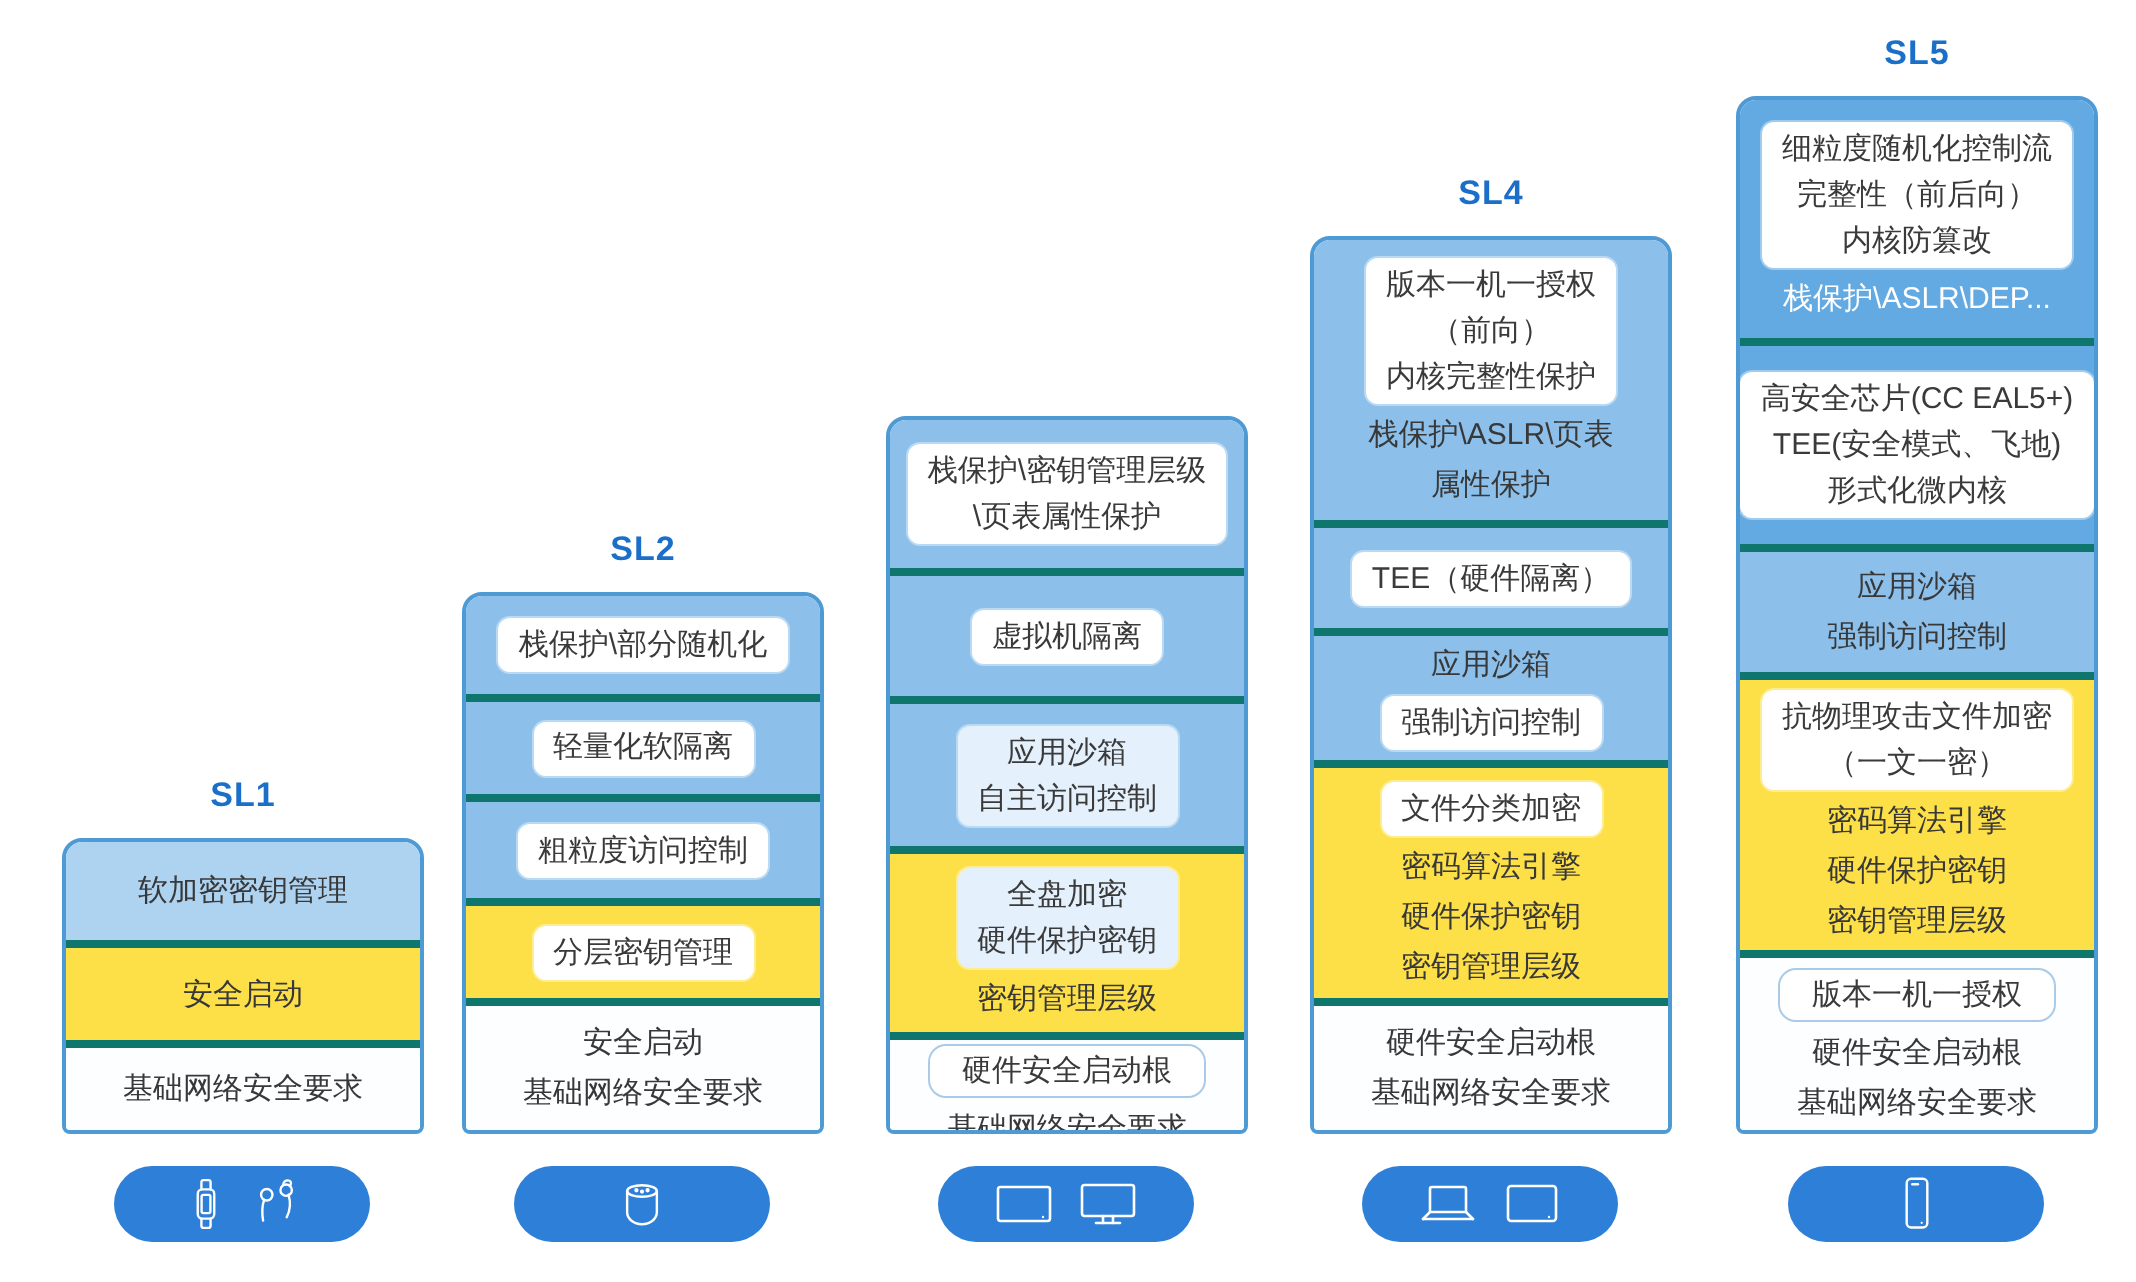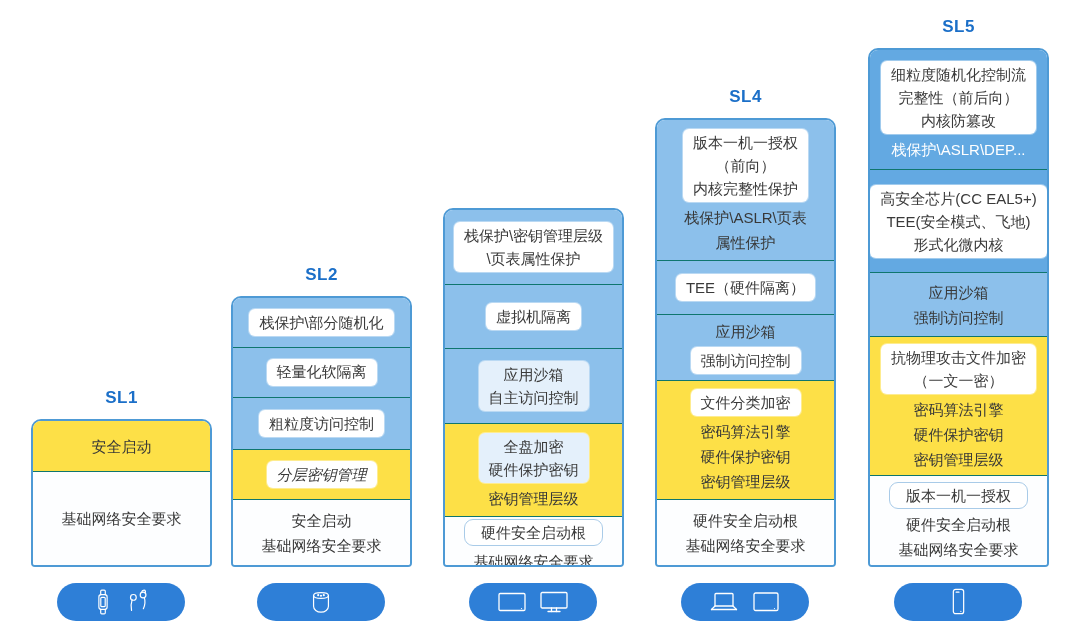--- a/index.html
+++ b/index.html
@@ -21,21 +21,21 @@
   .col-box{
     position:absolute; top:var(--box-top); left:0; right:0; bottom:74px;
     border:2px solid #4E9AD5; border-radius:10px 10px 4px 4px;
     overflow:hidden; box-sizing:border-box; background:#fff;
     display:flex; flex-direction:column;
   }
   .section{
     display:flex; flex-direction:column; align-items:center; justify-content:center;
     gap:2px; box-sizing:border-box; flex:0 0 auto;
   }
-  .section + .section{border-top:1px solid #0f766e;}
+  .section + .section{border-top:4px solid #0f766e;}
   .section.last{flex:1 1 auto;}
   .bg-deep{background:#63A9E2;}
   .bg-mid{background:#8CC0EB;}
   .bg-midlight{background:#AED3F1;}
   .bg-light{background:#fde047;}
   .bg-white{background:#FDFEFF;}
 
   .txt{font-size:15px; line-height:23px; color:#383838; white-space:nowrap; text-align:center;}
   .txt.white{color:#ffffff;}
   .pill{
@@ -55,20 +55,23 @@
   .ico{stroke:#ffffff; fill:none; stroke-width:1.3; stroke-linecap:round; stroke-linejoin:round;}
 </style>
 </head>
 <body>
 
 <div id="stage">
 
   <div class="col" id="col0">
     <div class="col-title">SL1</div>
     <div class="col-box">
+        <div class="section bg-midlight" style="height: 49px;">
+          <div class="txt">软加密密钥管理</div>
+        </div>
         <div class="section bg-light" style="height: 50px;">
           <div class="txt">安全启动</div>
         </div>
         <div class="section bg-white last">
           <div class="txt">基础网络安全要求</div>
         </div>
       </div>
     <div class="device-pill">
         <span>
           <svg viewBox="0 0 24 32" width="22" height="30">
@@ -105,21 +108,21 @@
         <div class="section bg-mid" style="height: 50px; font-family: Liberation Serif, serif;">
           <div class="pill">
             <div class="txt">轻量化软隔离</div>
           </div>
         </div>
         <div class="section bg-mid" style="height: 52px;">
           <div class="pill">
             <div class="txt">粗粒度访问控制</div>
           </div>
         </div>
-        <div class="section bg-light" style="height: 50px; font-style: italic;">
+        <div class="section bg-light" style="height: 50px;">
           <div class="pill">
             <div class="txt">分层密钥管理</div>
           </div>
         </div>
         <div class="section bg-white last">
           <div class="txt">安全启动</div>
           <div class="txt">基础网络安全要求</div>
         </div>
       </div>
     <div class="device-pill">

